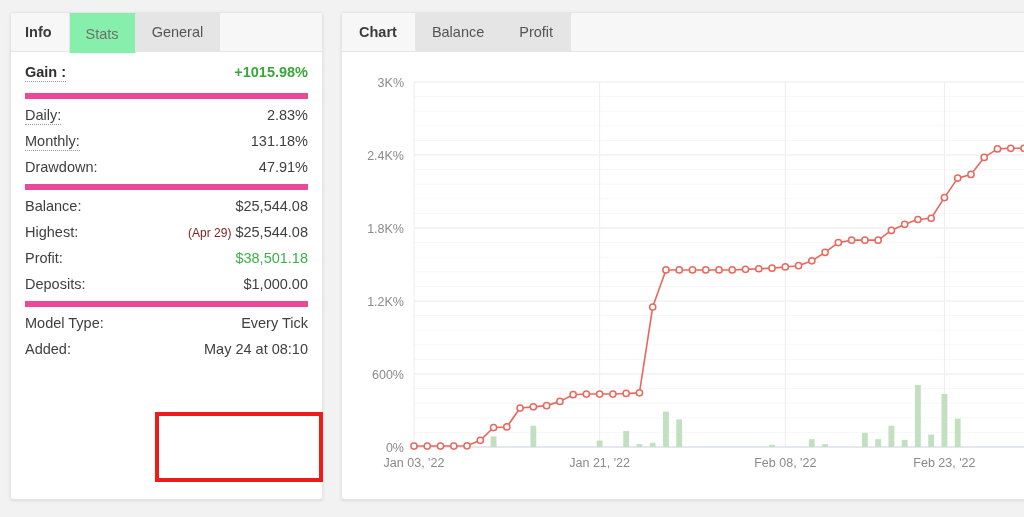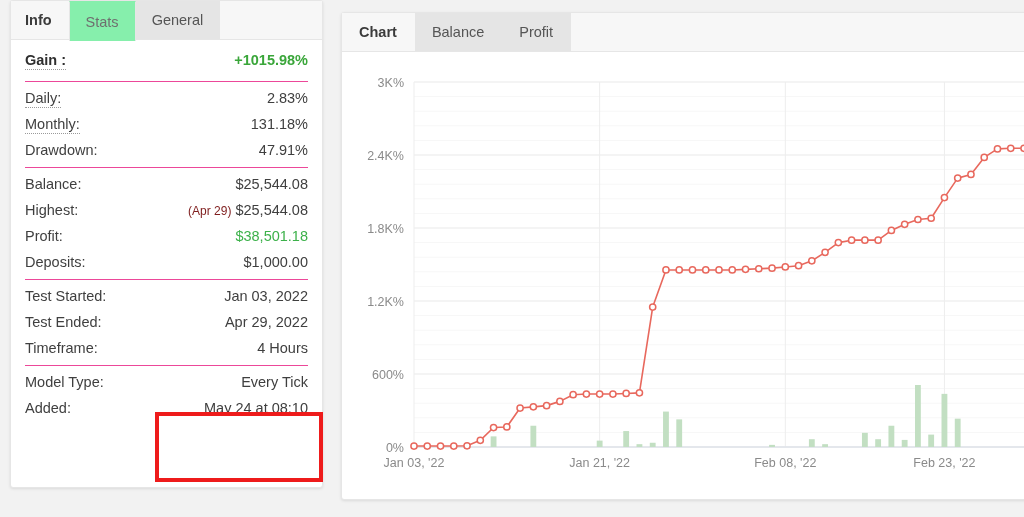--- a/index.html
+++ b/index.html
@@ -22,21 +22,21 @@
   .panel {
     position: absolute;
     background: #ffffff;
     border: 1px solid #e6e6e6;
     border-radius: 3px;
     box-shadow: 0 1px 3px rgba(0,0,0,0.10);
     box-sizing: border-box;
   }
   #stats-panel {
     left: 10px;
-    top: 0;
+    top: 12px;
     width: 313px;
     height: 488px;
   }
   #chart-panel {
     left: 341px;
     top: 12px;
     width: 690px;
     height: 488px;
   }
 
@@ -83,21 +83,21 @@
   }
   #stats-tabbar .tab { padding: 0 16px; }
   #stats-tabbar .tab.title { padding-left: 14px; padding-right: 16px; }
 
   
   .stats-body {
     padding: 0 14px;
     box-sizing: border-box;
   }
   .stat-group {
-    border-bottom: 1px solid #ec4899;
+    border-bottom: 6px solid #ec4899;
     padding: 3px 0 4px 0;
   }
   .stat-group.last { border-bottom: none; }
   .stat-row {
     display: flex;
     align-items: baseline;
     justify-content: space-between;
     height: 26px;
     line-height: 26px;
     font-size: 14.5px;
@@ -208,34 +208,20 @@
         <div class="stat-row">
           <span class="stat-label">Profit:</span>
           <span class="stat-value green-plain">$38,501.18</span>
         </div>
         <div class="stat-row">
           <span class="stat-label">Deposits:</span>
           <span class="stat-value">$1,000.00</span>
         </div>
       </div>
 
-      <div class="stat-group">
-        <div class="stat-row">
-          <span class="stat-label">Test Started:</span>
-          <span class="stat-value">Jan 03, 2022</span>
-        </div>
-        <div class="stat-row">
-          <span class="stat-label">Test Ended:</span>
-          <span class="stat-value">Apr 29, 2022</span>
-        </div>
-        <div class="stat-row">
-          <span class="stat-label">Timeframe:</span>
-          <span class="stat-value">4 Hours</span>
-        </div>
-      </div>
 
       <div class="stat-group last">
         <div class="stat-row">
           <span class="stat-label">Model Type:</span>
           <span class="stat-value">Every Tick</span>
         </div>
         <div class="stat-row">
           <span class="stat-label">Added:</span>
           <span class="stat-value">May 24 at 08:10</span>
         </div>

